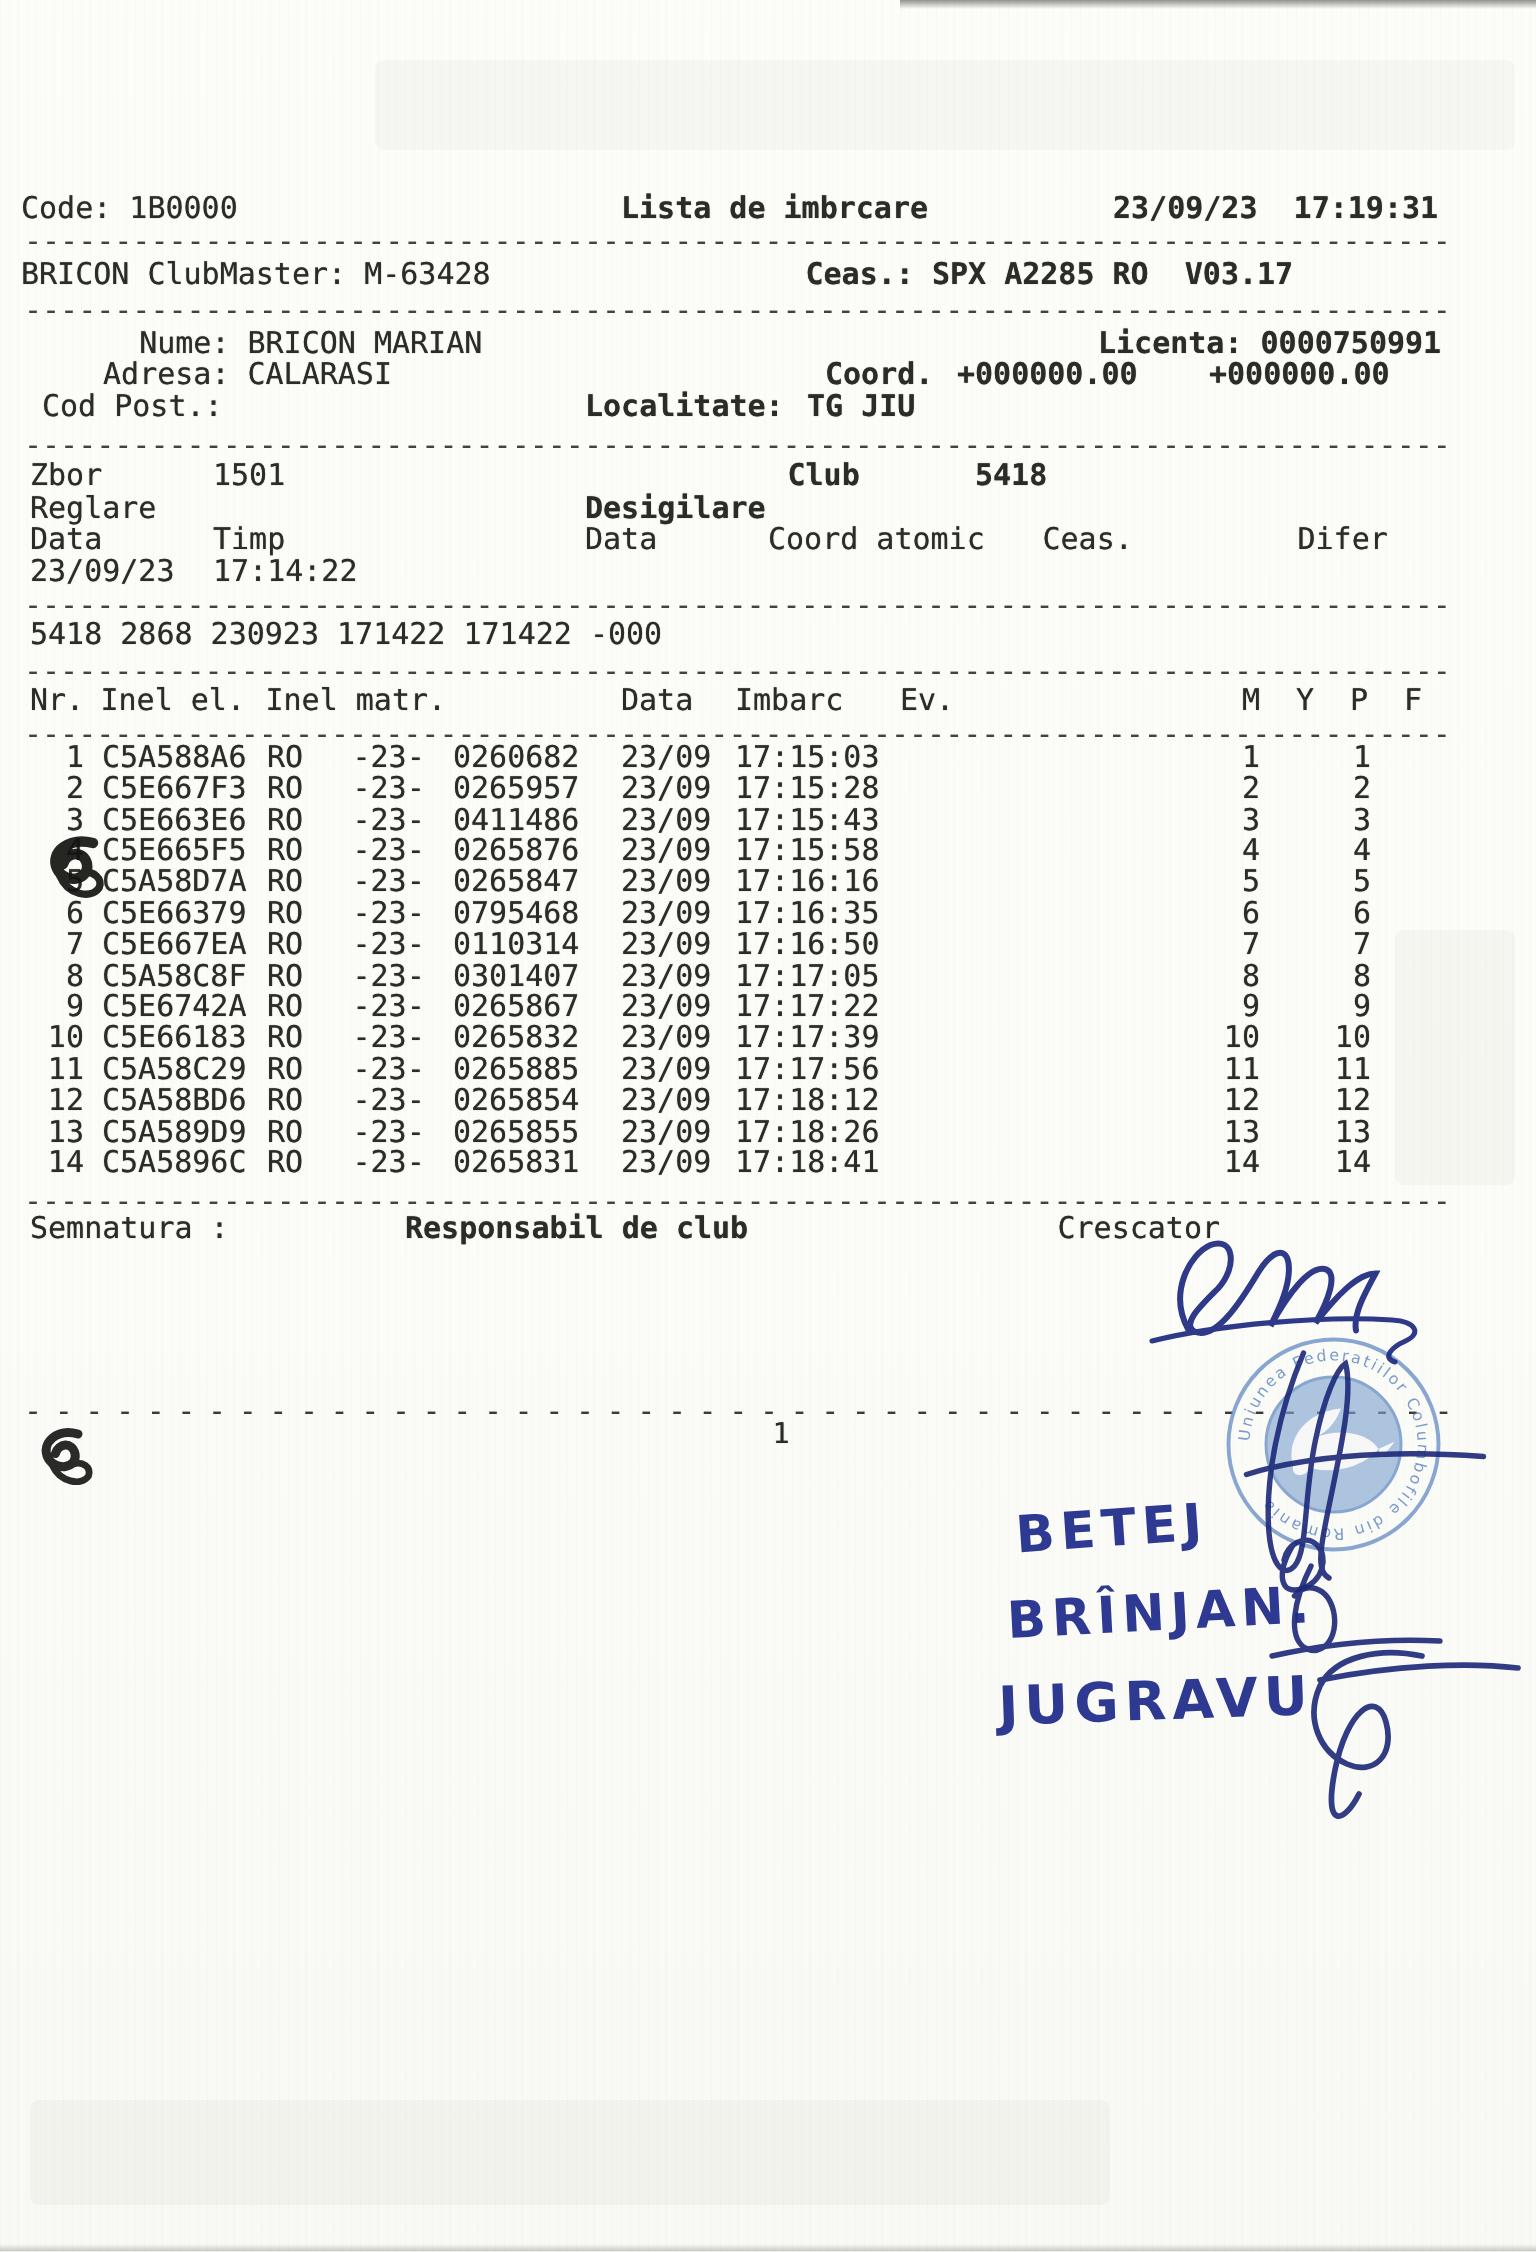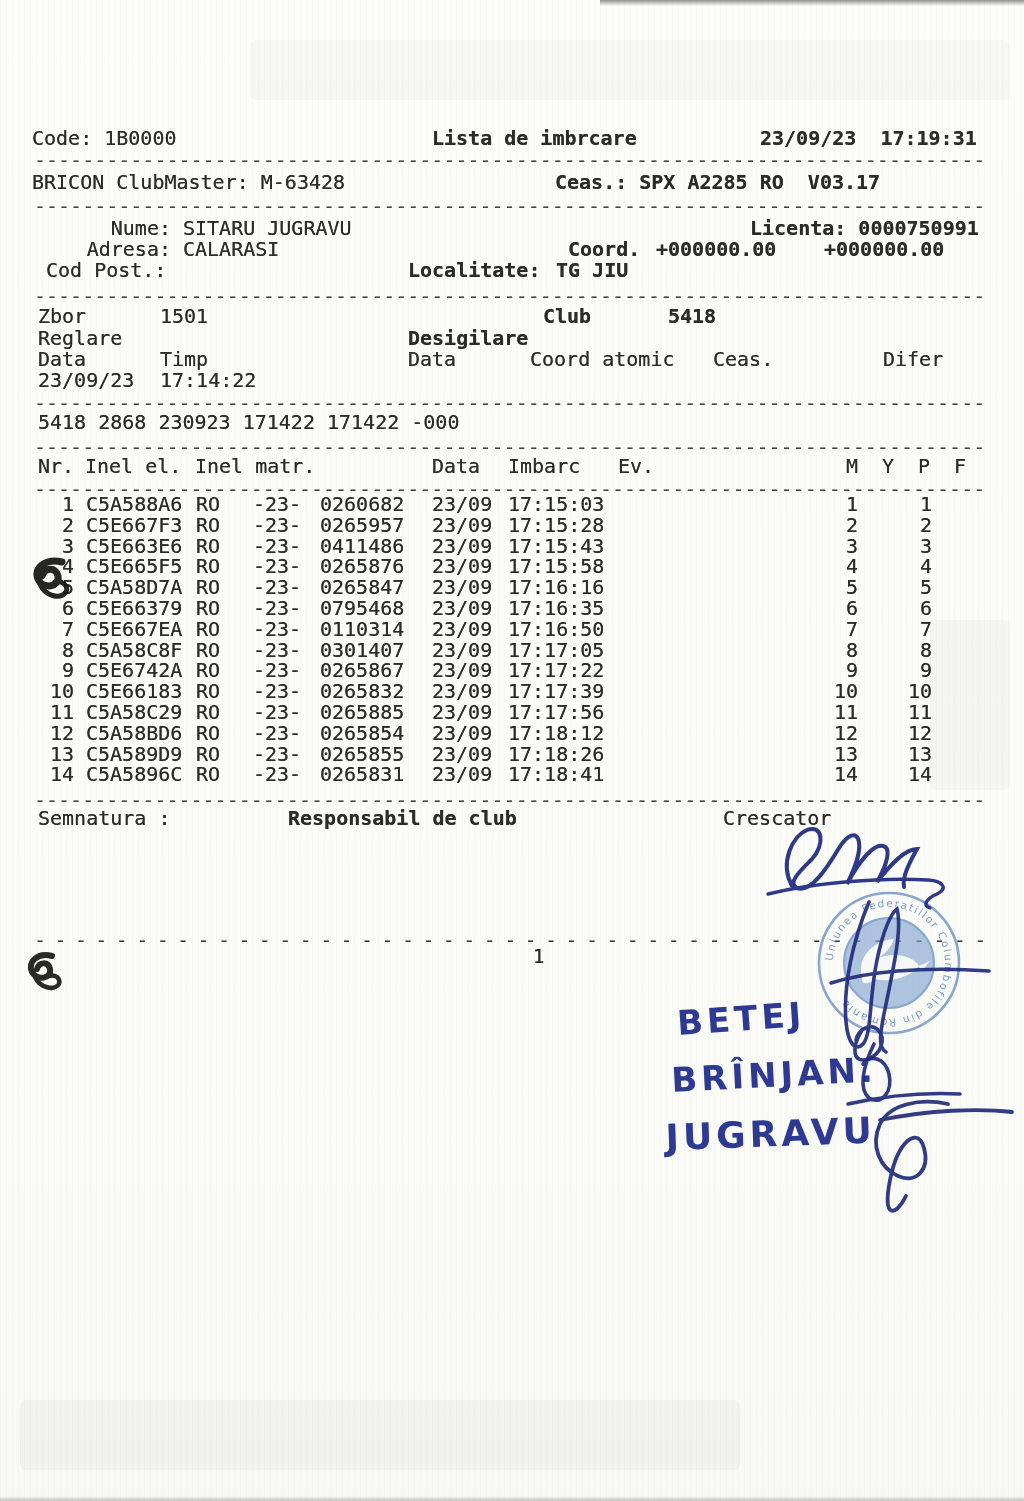--- a/index.html
+++ b/index.html
@@ -4,21 +4,21 @@
 <style>
   html,body{margin:0;padding:0;}
   body{
     width:1024px;height:1501px;position:relative;overflow:hidden;
     background:
       repeating-linear-gradient(90deg, rgba(60,60,55,.018) 0 1px, transparent 1px 6px),
       linear-gradient(180deg,#fcfcf9 0%,#fbfbf7 60%,#f8f8f4 100%);
     font-family:"DejaVu Sans Mono", monospace;
     color:#2b2b28;
   }
-  .sheet{position:absolute;left:34px;top:0;width:958px;height:1501px;}
+  .sheet{position:absolute;left:16px;top:0;width:958px;height:1501px;}
   .line{position:absolute;height:21px;font-size:20px;line-height:21px;white-space:pre;
         text-shadow:0 0 .6px rgba(45,45,40,.75);}
   .line span{position:absolute;top:0;white-space:pre;}
   .b{font-weight:bold;}
   .dash{position:absolute;left:0;font-size:20px;line-height:20px;white-space:pre;
         color:#43433e;letter-spacing:0;overflow:hidden;width:958px;}
   .dash.sparse{letter-spacing:8.4px;color:#3a3a36;}
   .lbl-box{left:0;width:137px;text-align:right;}
   
   #rows{position:absolute;left:0;top:494px;width:958px;height:296px;}
@@ -64,21 +64,21 @@
   <div class="dash" style="top:150px">-------------------------------------------------------------------------------</div>
 
   <div class="line" style="top:172px">
     <span style="left:-2px">BRICON ClubMaster: M-63428</span>
     <span class="b" style="left:521px">Ceas.: SPX A2285 RO  V03.17</span>
   </div>
   <div class="dash" style="top:196px">-------------------------------------------------------------------------------</div>
 
   <div class="line" style="top:218px">
     <span class="lbl-box">Nume:</span>
-    <span style="left:149px">SITARU JUGRAVU</span>
+    <span style="left:149px">BRICON MARIAN</span>
     <span class="b" style="left:716px">Licenta: 0000750991</span>
   </div>
   <div class="line" style="top:239px">
     <span class="lbl-box">Adresa:</span>
     <span style="left:149px">CALARASI</span>
     <span class="b" style="left:534px">Coord.</span>
     <span class="b" style="left:622px">+000000.00</span>
     <span class="b" style="left:790px">+000000.00</span>
   </div>
   <div class="line" style="top:260px">

